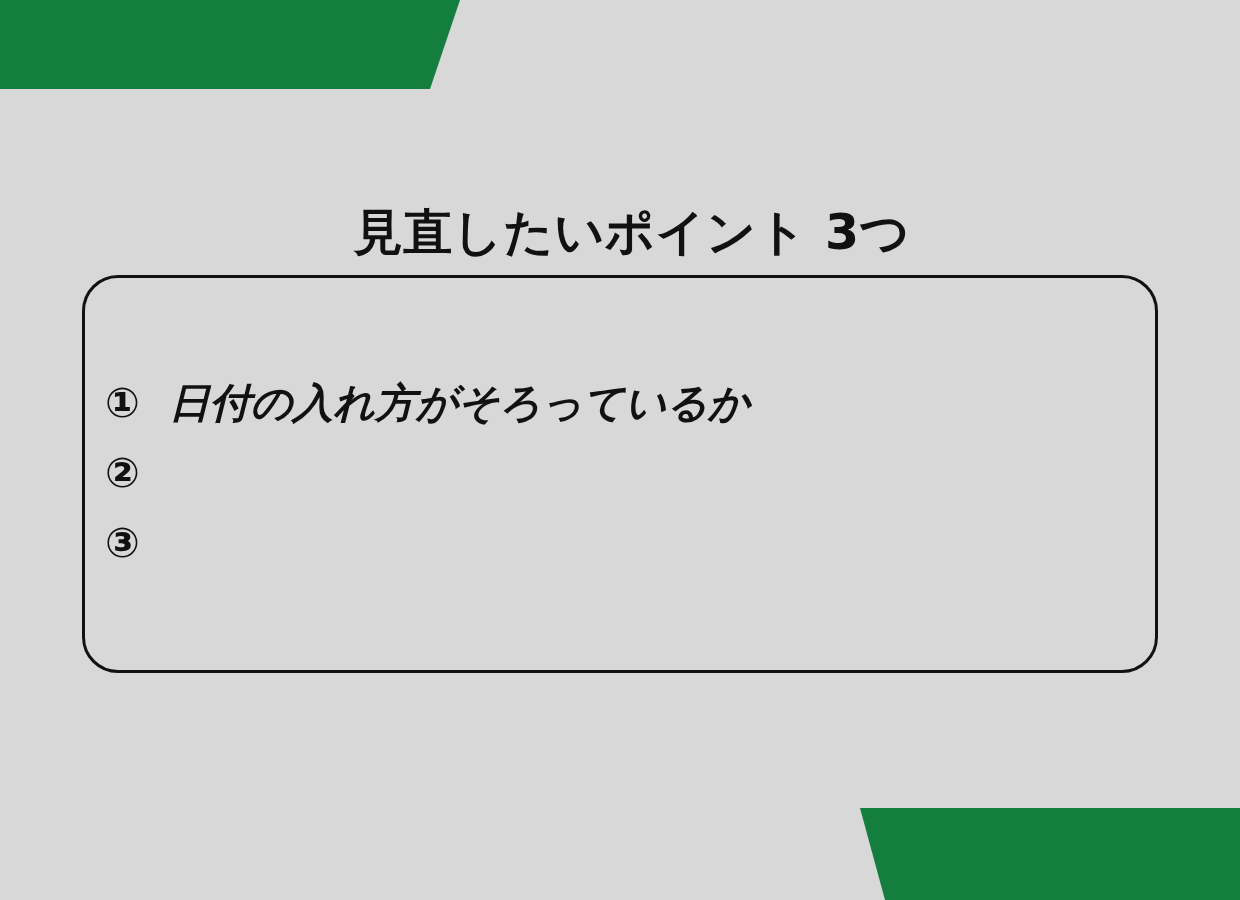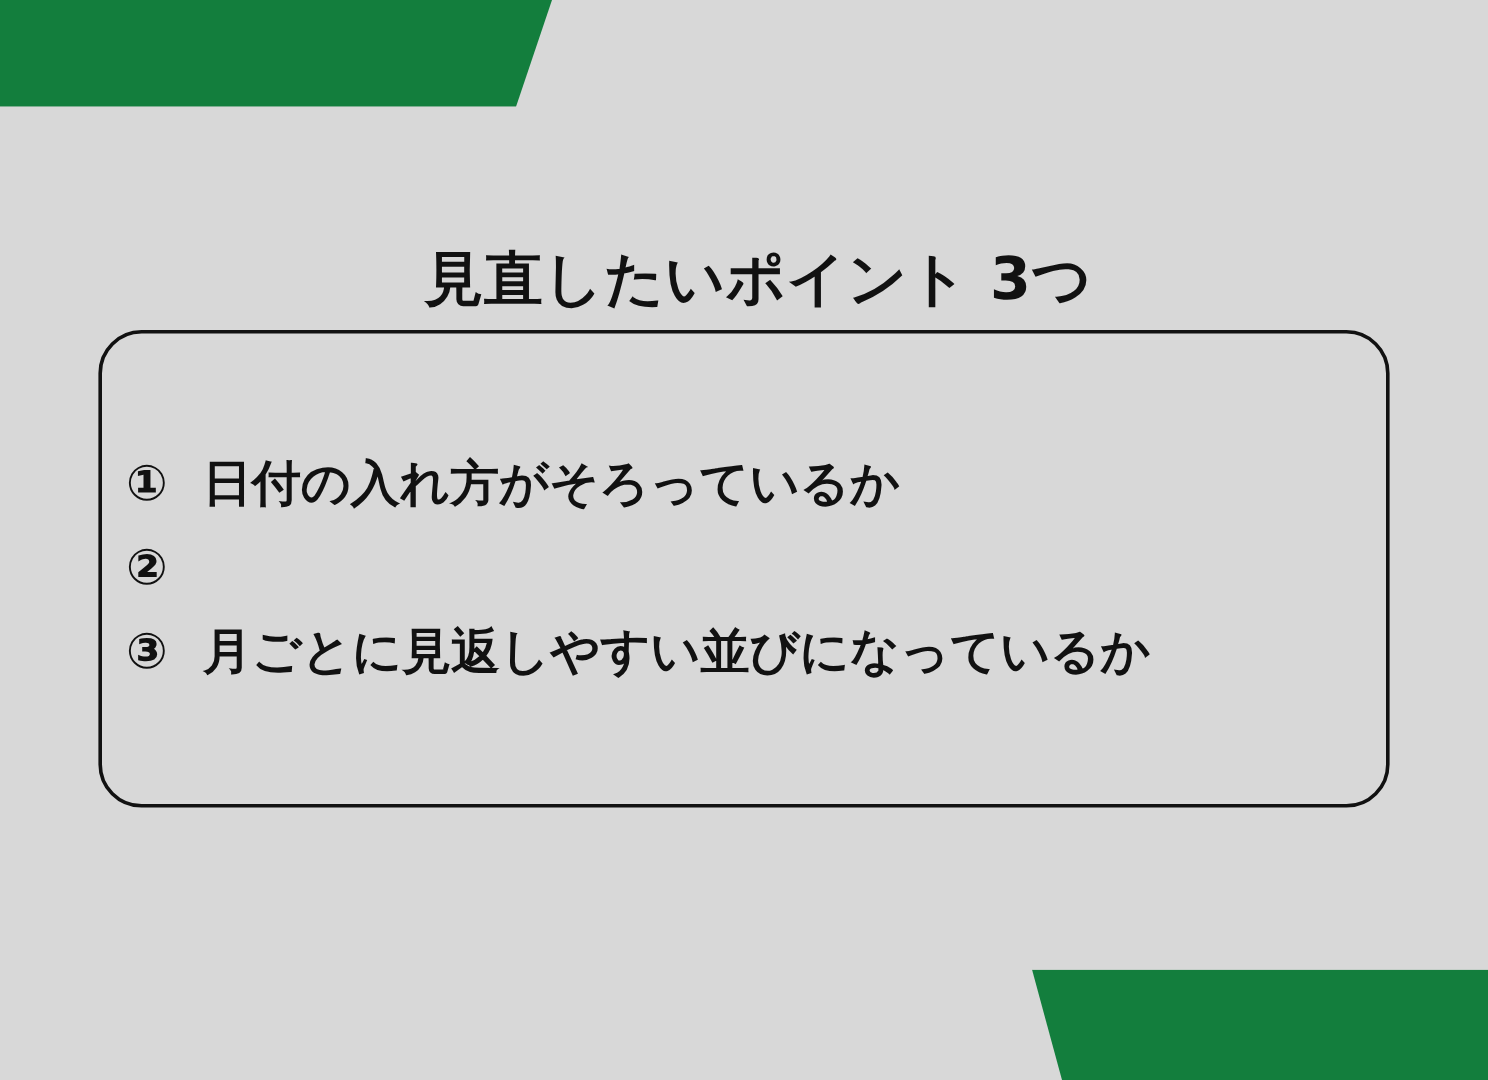--- a/index.html
+++ b/index.html
@@ -80,20 +80,21 @@
   .point-marker {
     display: inline-block;
     width: 64px;
     flex: 0 0 64px;
     font-size: 41px;
     font-weight: bold;
   }
   .point-text {
     display: inline-block;
     letter-spacing: -0.2px;
+    font-style: italic;
   }
 </style>
 </head>
 <body>
 
 <div id="slide">
 
   <div class="deco-top-left"></div>
 
   <div class="deco-bottom-right"></div>
@@ -108,18 +109,17 @@
       <span class="point-marker">①</span>
       <span class="point-text">日付の入れ方がそろっているか</span>
     </div>
 
     <div class="point-row">
       <span class="point-marker">②</span>
     </div>
 
     <div class="point-row">
       <span class="point-marker">③</span>
-      <span class="point-text">月ごとに見返しやすい並びになっているか</span>
     </div>
 
   </div>
 
 </div>
 
 </body></html>

